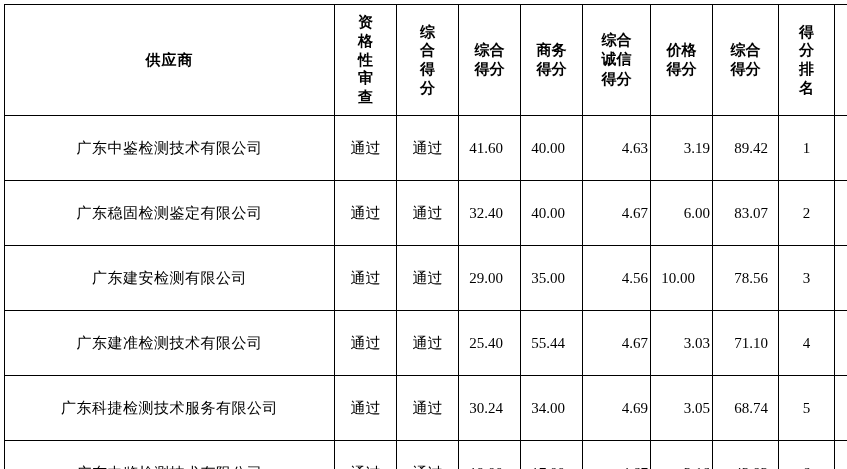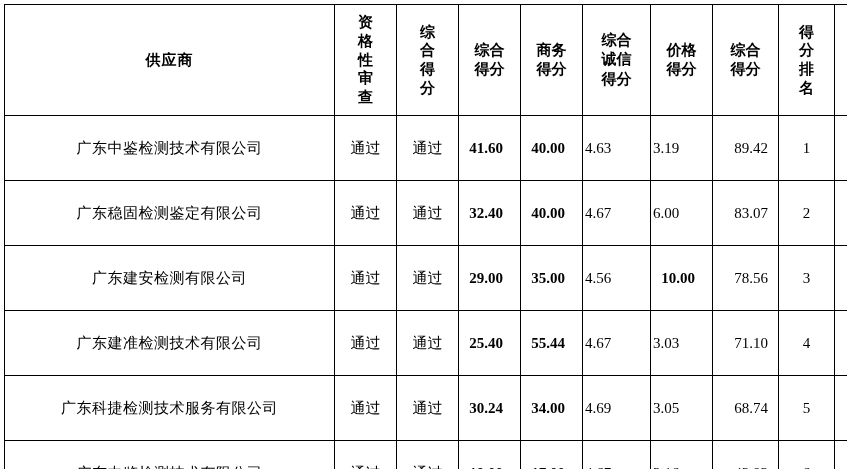--- a/index.html
+++ b/index.html
@@ -73,31 +73,30 @@
     width: 2.4em;
     font-size: 15px;
     line-height: 1.3;
   }
   .num {
     display: block;
     width: 2.7em;
     margin: 16px auto;
     text-align: left;
     font-family: "Liberation Serif", "DejaVu Serif", serif;
-    font-weight: bold;
   }
   .num-wide {
     display: block;
     width: 3.0em;
     margin: 0 auto;
     text-align: right;
   }
   .plain {
     display: block;
-    text-align: left;
+    text-align: right;
   }
 </style>
 </head>
 <body>
 
 <div class="table-wrap">
   <table class="score-table">
     <colgroup>
       <col class="c0">
         <col class="c1">

